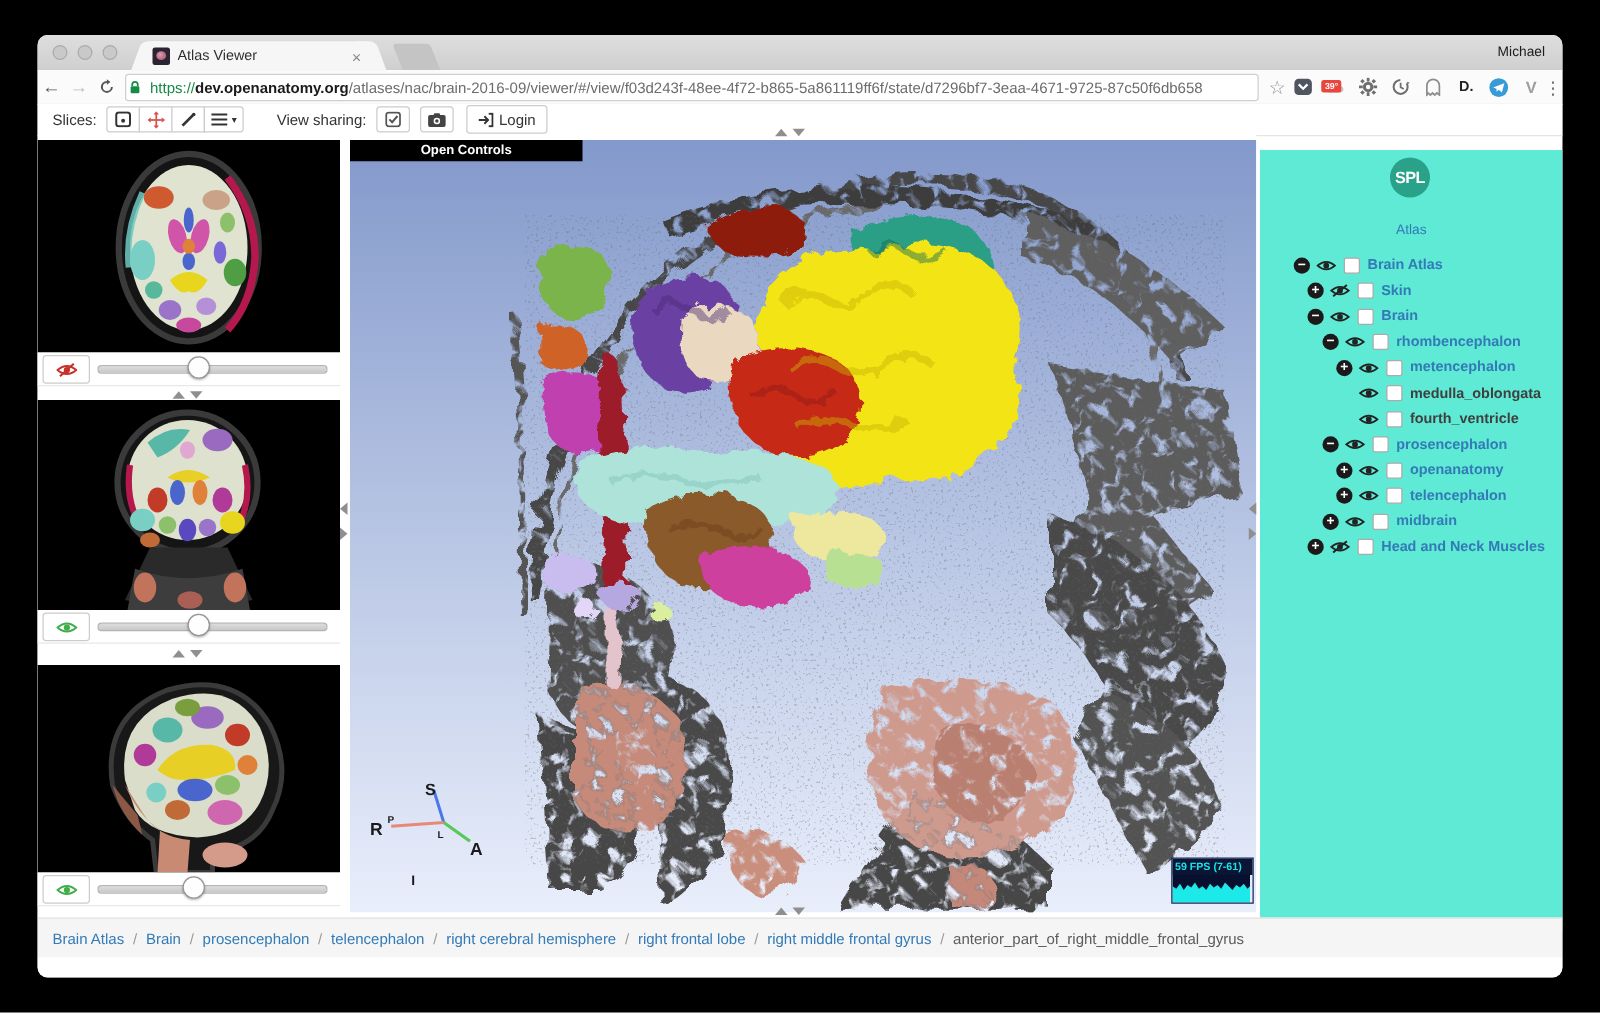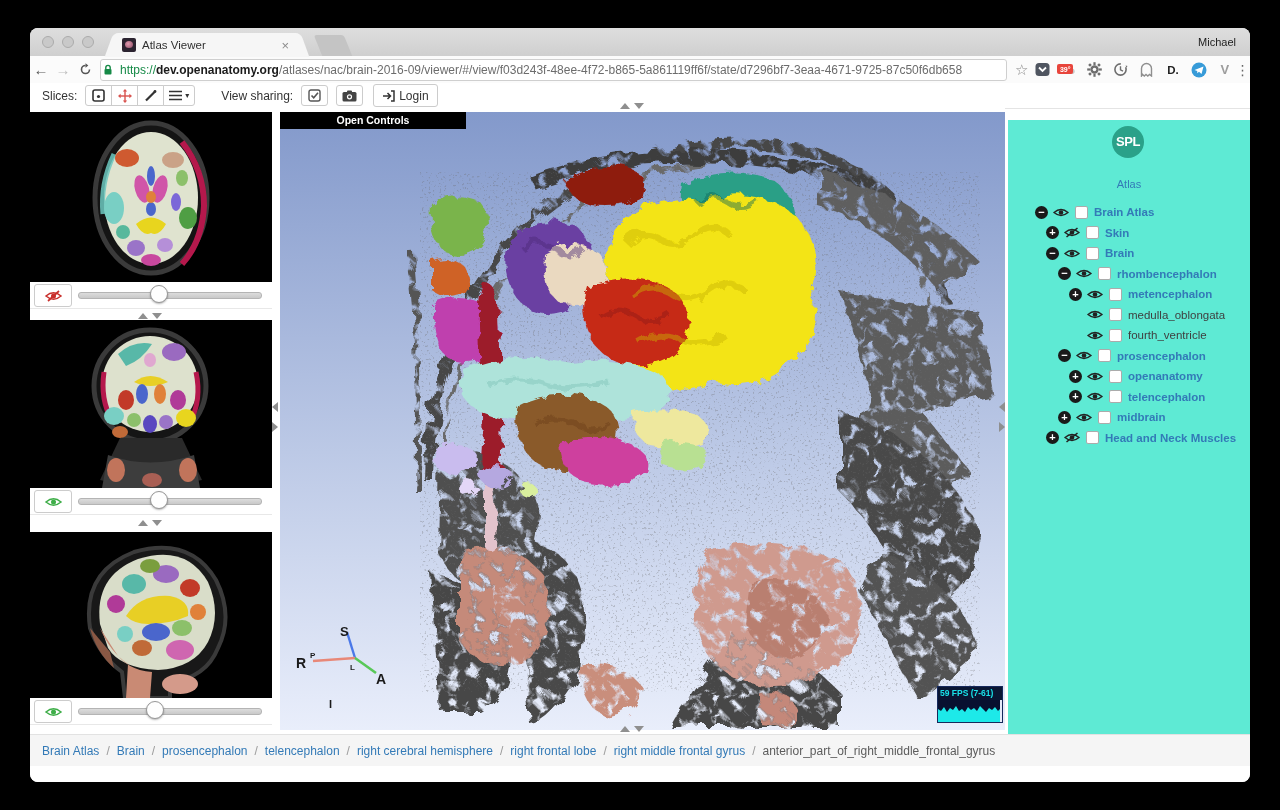--- a/index.html
+++ b/index.html
@@ -92,21 +92,21 @@
   .exp:empty{visibility:hidden;}
   .eye{margin-left:5px;flex:0 0 auto;}
   .eye .eo{fill:none;stroke:#222;stroke-width:1.4;}
   .eye .ep{fill:#222;}
   .eye .slash{display:none;stroke:#222;stroke-width:1.6;}
   .eye.is-hidden .slash{display:block;}
   .cb{box-sizing:border-box;width:13px;height:13px;border:1px solid #ababab;border-radius:2px;background:#fff;
       margin-left:6px;flex:0 0 auto;}
   .tlabel{margin-left:6px;font-size:11.5px;white-space:nowrap;}
   .tlabel.link{color:#337ab7;font-weight:bold;}
-  .tlabel.plain{color:#3f3f3f;font-weight:normal;}
+  .tlabel.plain{color:#3f3f3f;font-weight:bold;}
   
   .breadcrumb{position:absolute;left:0;top:706px;width:100%;height:32px;background:#f5f5f5;
               border-top:1px solid #e2e2e2;display:flex;align-items:center;font-size:12px;padding-left:12px;
               box-sizing:border-box;}
   .bc-link{color:#337ab7;text-decoration:none;}
   .bc-sep{color:#9a9a9a;margin:0 7px;}
   .bc-current{color:#5c5c5c;}
   .bottom-white{position:absolute;left:0;top:738px;width:100%;height:16px;background:#fff;}
   
   .tri{width:0;height:0;border-style:solid;position:absolute;z-index:6;}

